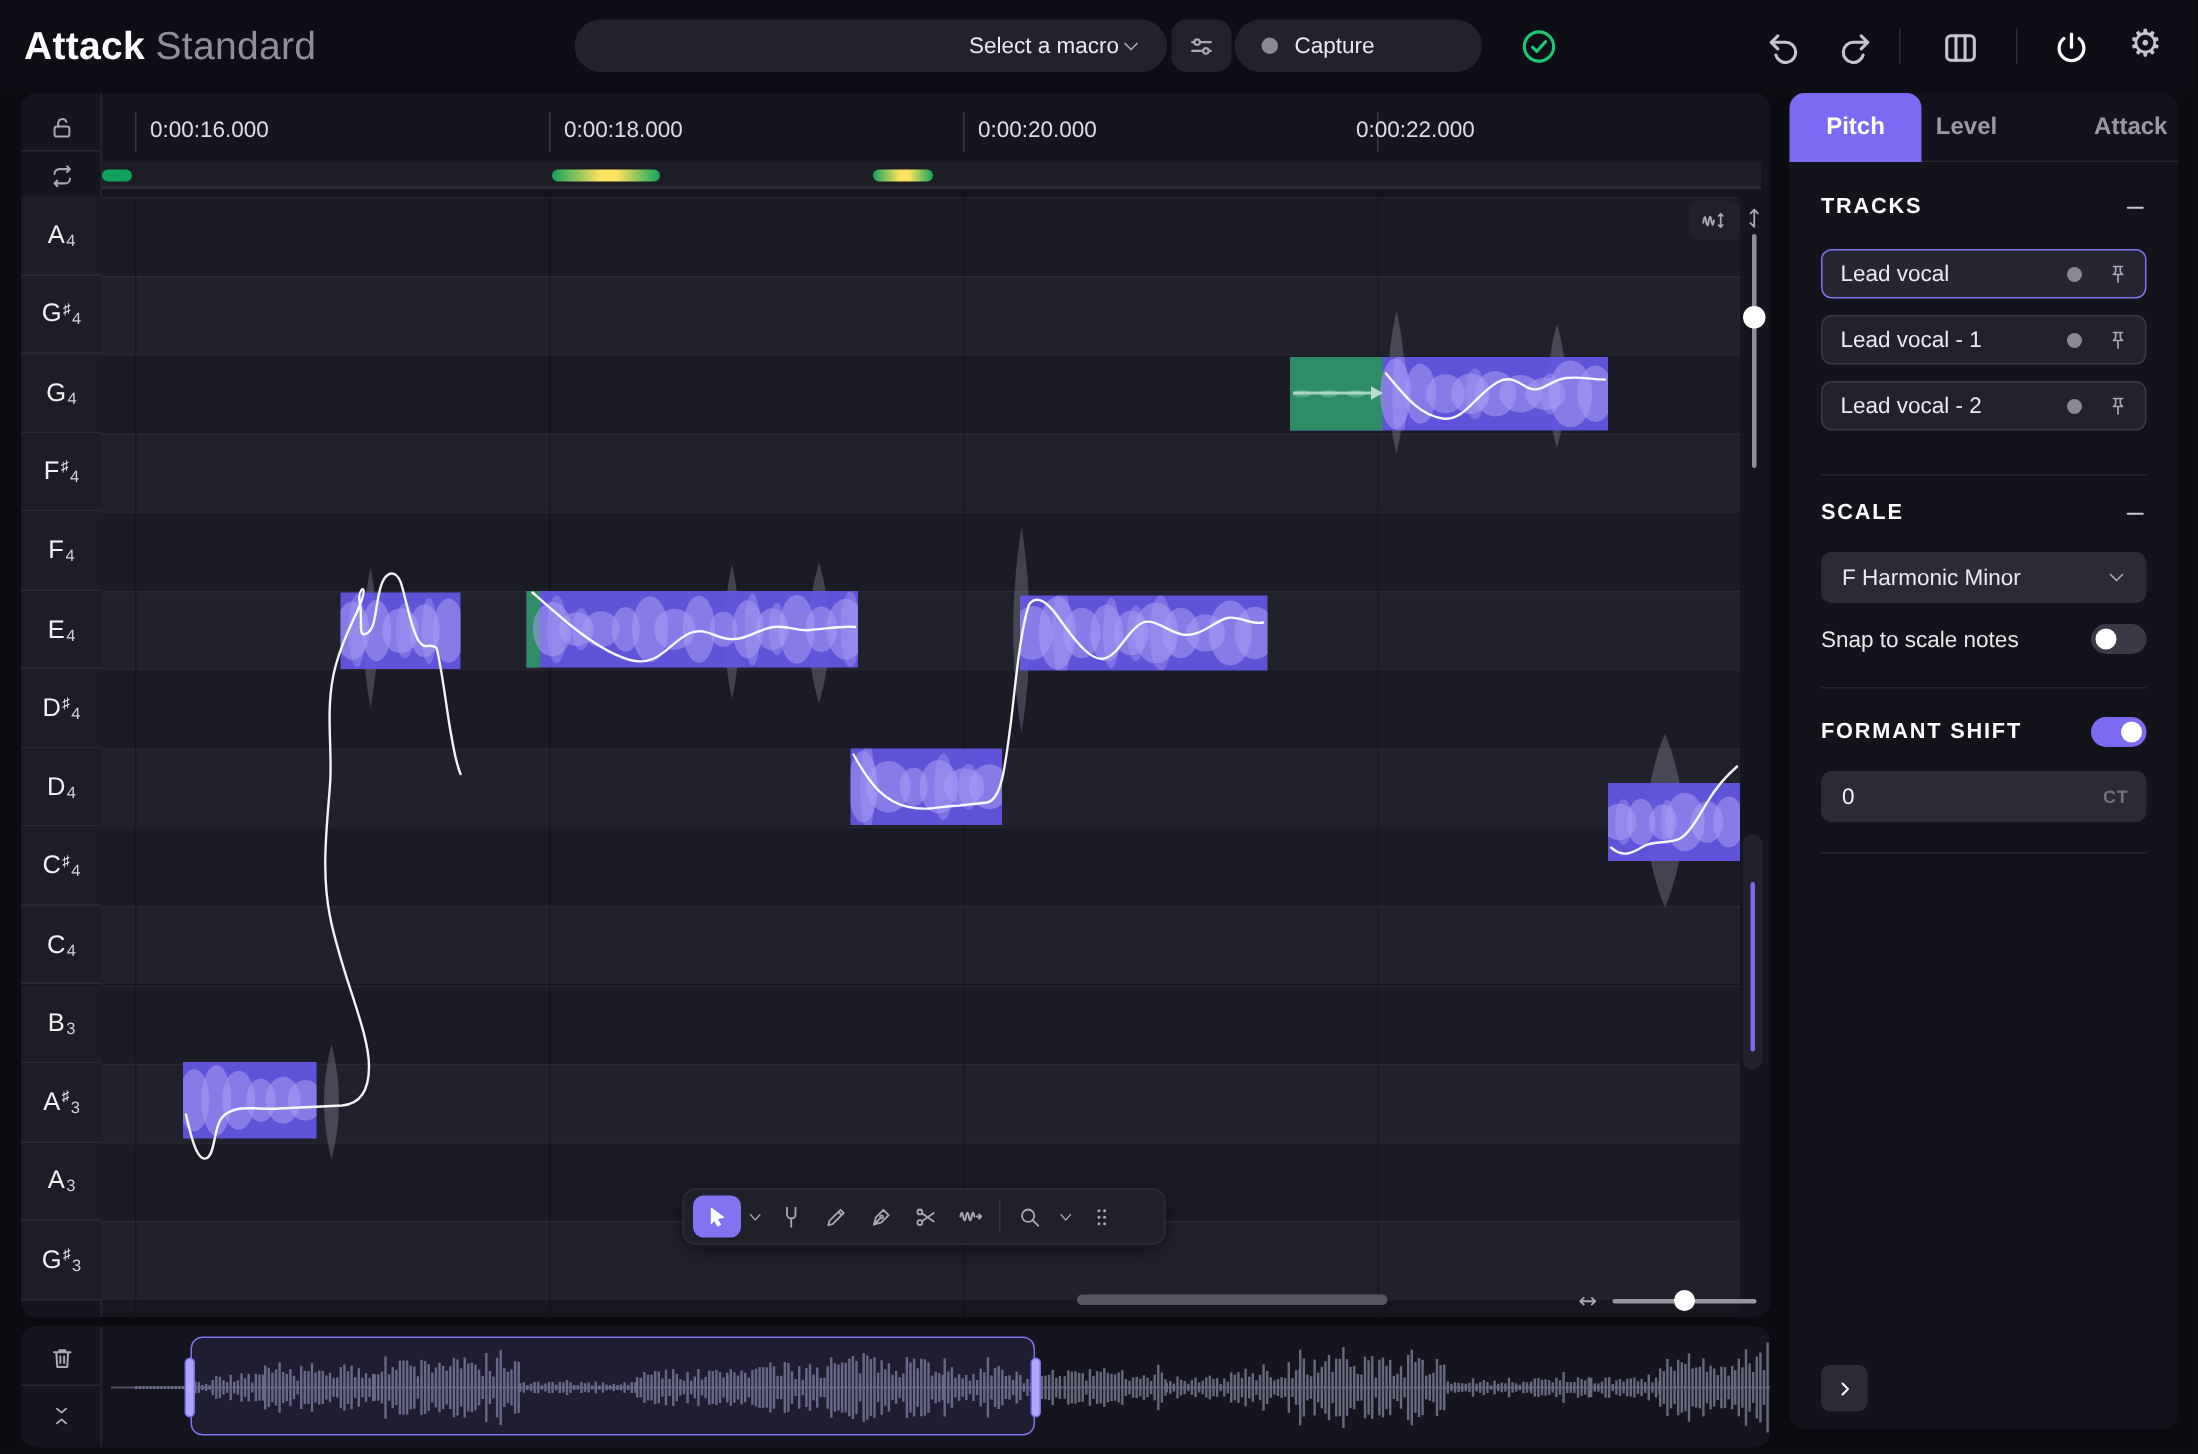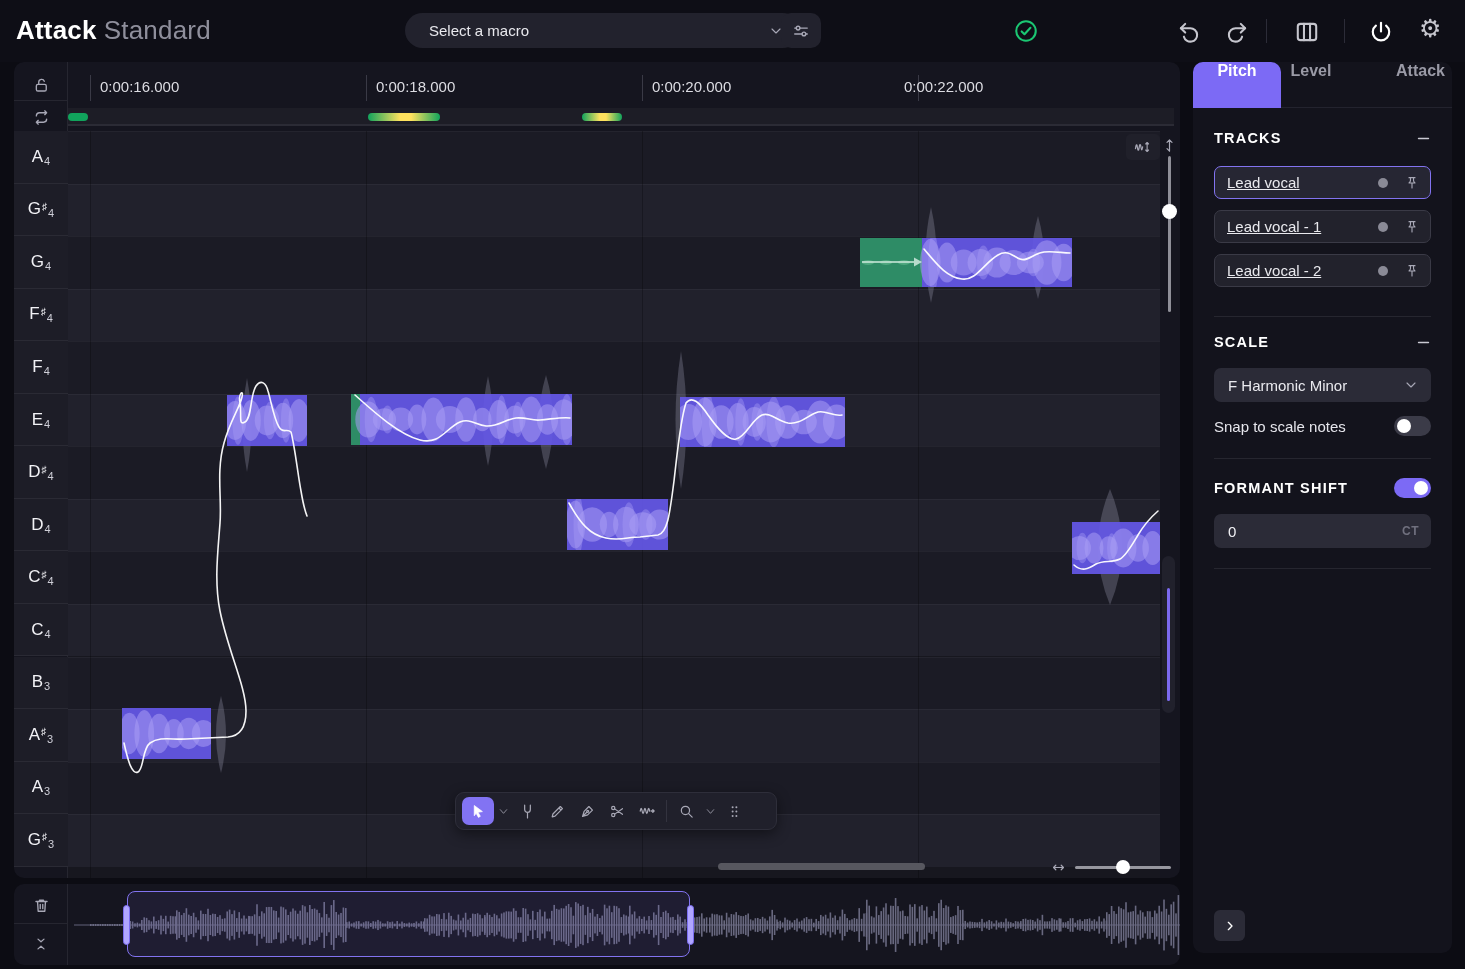--- a/index.html
+++ b/index.html
@@ -8,21 +8,21 @@
          font-family:"Liberation Sans",sans-serif;color:#e9e9ee;}
   svg{display:block;}
   .ic{stroke:#a8a8b6;stroke-width:1.7;fill:none;stroke-linecap:round;stroke-linejoin:round;}
   
   .topbar{position:absolute;left:0;top:0;width:1465px;height:62px;background:#0e0e16;}
   .logo{position:absolute;left:16px;top:15px;font-size:26px;letter-spacing:.2px;}
   .logo b{font-weight:700;color:#ffffff;}
   .logo span{font-weight:300;color:#8f8f9c;margin-left:7px;}
   .pill{position:absolute;height:35px;top:13px;background:#22222d;border-radius:18px;
         display:flex;align-items:center;font-size:15px;color:#e9e9ee;}
-  .macro{left:405px;width:395px;padding:0 16px 0 24px;justify-content:space-between;cursor:pointer;}
+  .macro{left:383px;width:395px;padding:0 16px 0 24px;justify-content:flex-end;cursor:pointer;}
   .sqbtn{left:781px;width:40px;border-radius:10px;justify-content:center;cursor:pointer;}
   .capture{left:823px;width:165px;padding:0 18px;cursor:pointer;}
   .capture .dot{width:11px;height:11px;border-radius:50%;background:#8a8a96;margin-right:11px;}
   .tbicon{position:absolute;top:19px;width:26px;height:26px;cursor:pointer;}
   .vsep{position:absolute;top:19px;width:1px;height:24px;background:#2c2c38;}
   .gear-uni{position:absolute;left:1419px;top:14px;font-size:25px;color:#c6c6ce;cursor:pointer;}
   
   .main-card{position:absolute;left:14px;top:62px;width:1166px;height:816px;background:#15151f;border-radius:10px;}
   .ov-card{position:absolute;left:14px;top:884px;width:1166px;height:81px;background:#15151f;border-radius:10px;}
   .panel{position:absolute;left:1193px;top:62px;width:259px;height:891px;background:#13131c;border-radius:10px;}
@@ -64,29 +64,29 @@
   .vpill{position:absolute;left:1148px;top:494px;width:13px;height:157px;border-radius:7px;background:#21212c;cursor:pointer;}
   .vpline{position:absolute;left:5px;top:32px;width:3px;height:113px;border-radius:2px;background:#7c6af0;}
   
   .ovlcol{position:absolute;left:0;top:0;width:54px;height:81px;border-right:1px solid #262630;}
   .ovcell{position:absolute;left:0;width:54px;height:37px;display:flex;align-items:center;justify-content:center;cursor:pointer;}
   .ovsel{position:absolute;left:113px;top:7px;width:563px;height:66px;border:1.5px solid #8273f0;border-radius:8px;
          background:rgba(130,115,240,.09);cursor:pointer;}
   .ovhandle{position:absolute;top:13px;width:7px;height:40px;border-radius:4px;background:#b0a6ff;border:1.5px solid #7a6cf0;cursor:ew-resize;}
   
   .tabbar{position:absolute;left:0;top:0;width:259px;height:46px;border-bottom:1px solid #23232e;}
-  .tab{position:absolute;top:0;height:46px;display:flex;align-items:flex-start;justify-content:center;
+  .tab{position:absolute;top:0;height:46px;display:flex;align-items:center;justify-content:center;
        font-size:16px;font-weight:700;color:#9a9aa6;cursor:pointer;}
   .tab.active{background:#7c6af5;color:#ffffff;border-radius:10px 10px 0 0;}
   .sechead{position:absolute;left:21px;width:217px;display:flex;justify-content:space-between;align-items:center;
            font-size:14.5px;font-weight:700;letter-spacing:1.2px;color:#ffffff;}
   .trackit{position:absolute;left:21px;width:217px;height:33px;background:#22222c;border:1px solid #3a3a46;
            border-radius:7px;display:flex;align-items:center;padding:0 10px 0 12px;font-size:15px;color:#e9e9ee;cursor:pointer;}
   .trackit.sel{border:1.5px solid #8273f0;background:#262633;}
-  .trackit .tname{flex:1;text-decoration:underline;}
+  .trackit .tname{flex:1;}
   .trackit .tdot{width:10px;height:10px;border-radius:50%;background:#8a8a96;margin-right:16px;}
   .pdiv{position:absolute;left:21px;width:217px;height:1px;background:#26262f;}
   .drop{position:absolute;left:21px;width:217px;height:34px;background:#2b2b37;border-radius:7px;
         display:flex;align-items:center;justify-content:space-between;padding:0 12px 0 14px;font-size:15px;cursor:pointer;}
   .switchrow{position:absolute;left:21px;width:217px;display:flex;align-items:center;justify-content:space-between;font-size:15px;color:#e6e6ec;}
   .toggle{width:37px;height:20px;border-radius:10px;background:#3b3b48;position:relative;cursor:pointer;}
   .toggle .knob{position:absolute;left:3px;top:3px;width:14px;height:14px;border-radius:50%;background:#ffffff;}
   .toggle.on{background:#7c6af5;}
   .toggle.on .knob{left:auto;right:3px;}
   .field{position:absolute;left:21px;width:217px;height:34px;background:#2b2b37;border-radius:7px;
@@ -115,20 +115,24 @@
 
     <div class="pill sqbtn">
       <svg width="20" height="20" viewBox="0 0 24 24">
         <circle class="ic" cx="8.5" cy="8.5" r="2.2"></circle>
           <path class="ic" d="M11 8.5h8.5M4.5 8.5h1.8"></path>
         <circle class="ic" cx="15.5" cy="15.5" r="2.2"></circle>
           <path class="ic" d="M4.5 15.5h8.7M18 15.5h1.5"></path>
       </svg>
     </div>
 
+    <div class="pill capture">
+      <span class="dot"></span>
+      <span>Capture</span>
+    </div>
 
     <svg class="tbicon" style="left:1013px;top:18px" width="27" height="27" viewBox="0 0 24 24">
       <circle cx="12" cy="12" r="9" fill="none" stroke="#1bc773" stroke-width="1.9"></circle>
       <path d="M8 12.4l2.6 2.6 5.5-6" fill="none" stroke="#1bc773" stroke-width="1.9" stroke-linecap="round" stroke-linejoin="round"></path>
     </svg>
 
     <svg class="tbicon" style="left:1176px" viewBox="0 0 24 24">
       <path class="ic" style="stroke:#c6c6ce;stroke-width:1.9" d="M8.5 4.5L4.5 8.5l4 4"></path>
       <path class="ic" style="stroke:#c6c6ce;stroke-width:1.9" d="M4.5 8.5h8.8a6.2 6.2 0 1 1-6 7.8"></path>
     </svg>

